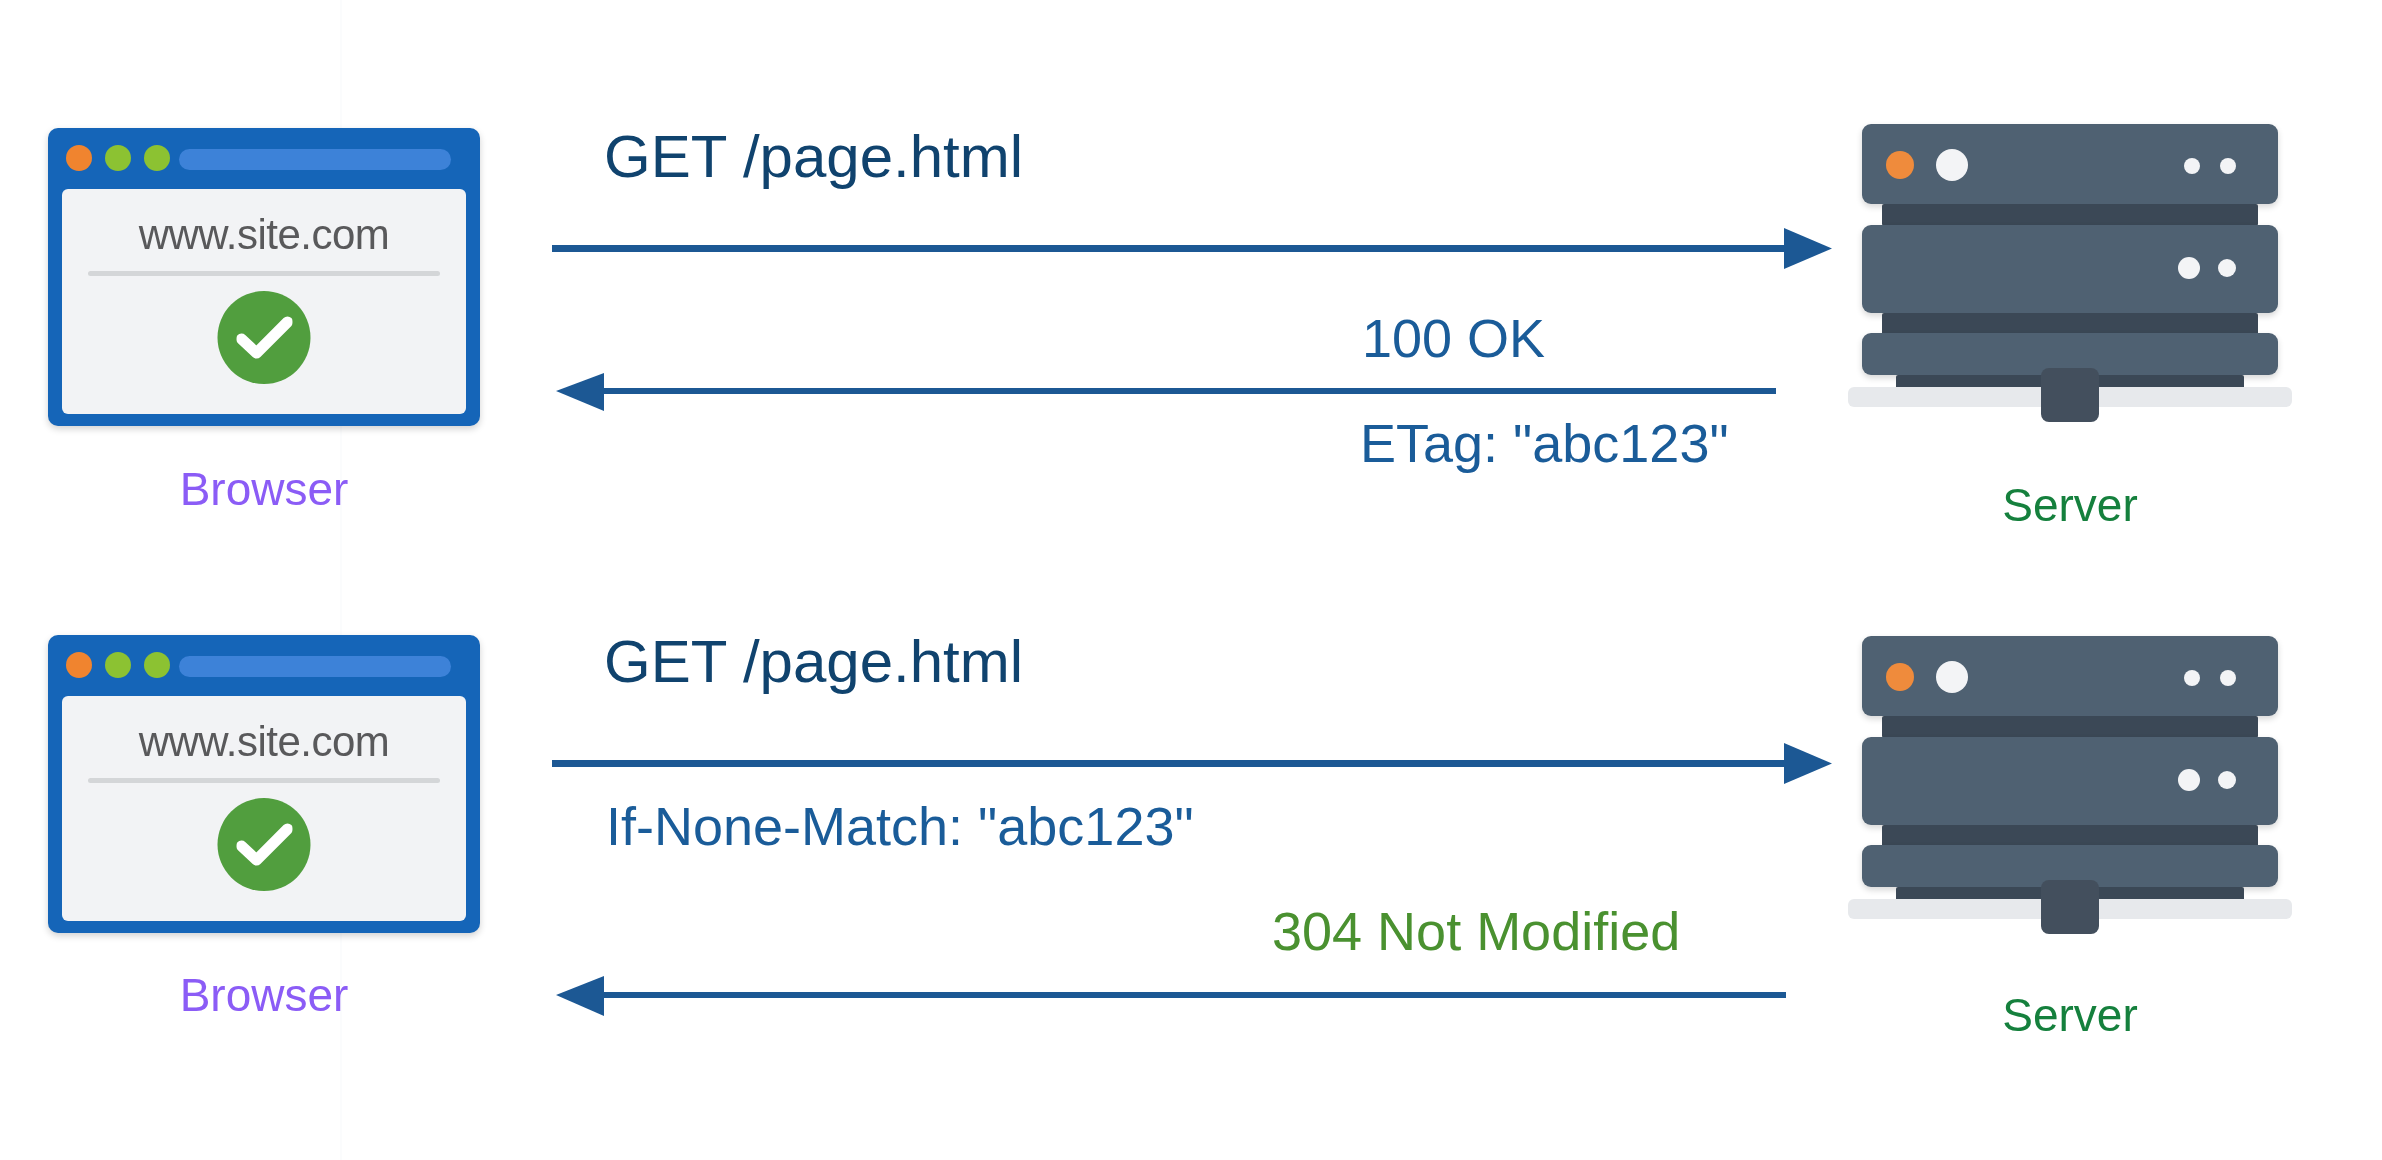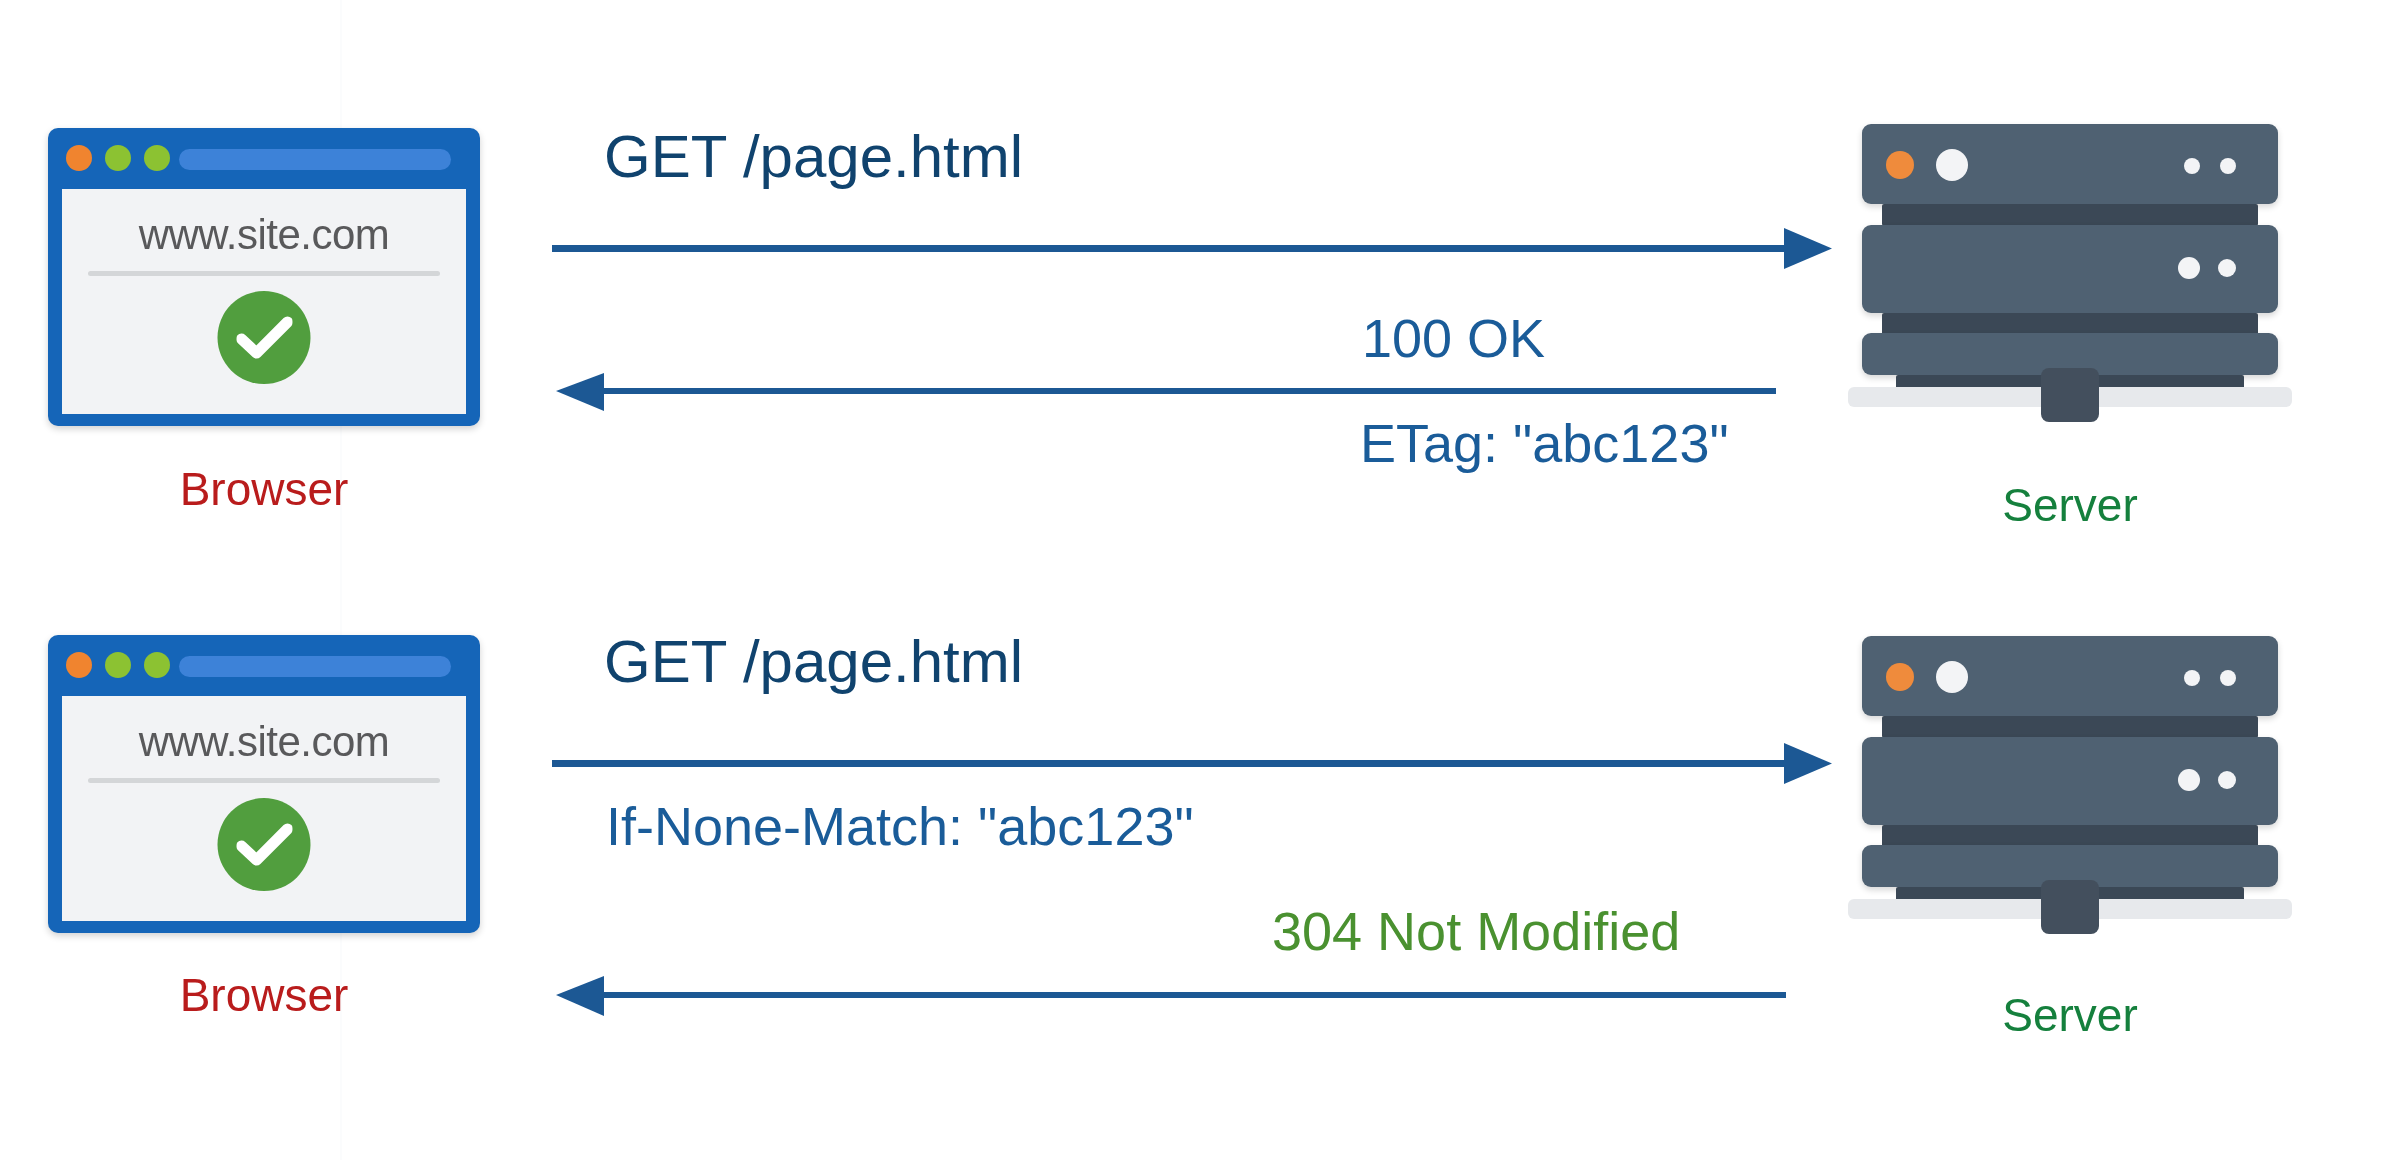--- a/index.html
+++ b/index.html
@@ -62,21 +62,21 @@
     border-radius: 11px;
     background: #3d82d8;
   }
   .browser-page {
     position: absolute;
     left: 14px;
     top: 61px;
     right: 14px;
     bottom: 12px;
     background: #f2f3f5;
-    border-radius: 0;
+    border-radius: 6px;
   }
   .browser-url {
     position: absolute;
     left: 0;
     right: 0;
     top: 22px;
     text-align: center;
     font-size: 42px;
     color: #59595b;
     letter-spacing: -0.5px;
@@ -105,21 +105,21 @@
     justify-content: center;
   }
   .check-circle svg { display: block; }
 
   .node-label {
     position: absolute;
     font-size: 46px;
     white-space: nowrap;
     text-align: center;
   }
-  .label-browser { color: #b91c1c; }
+  .label-browser { color: #8b5cf6; }
   .label-server  { color: #15803d; }
 
   
   .server {
     position: absolute;
     width: 444px;
     height: 290px;
   }
   .rack {
     position: absolute;

